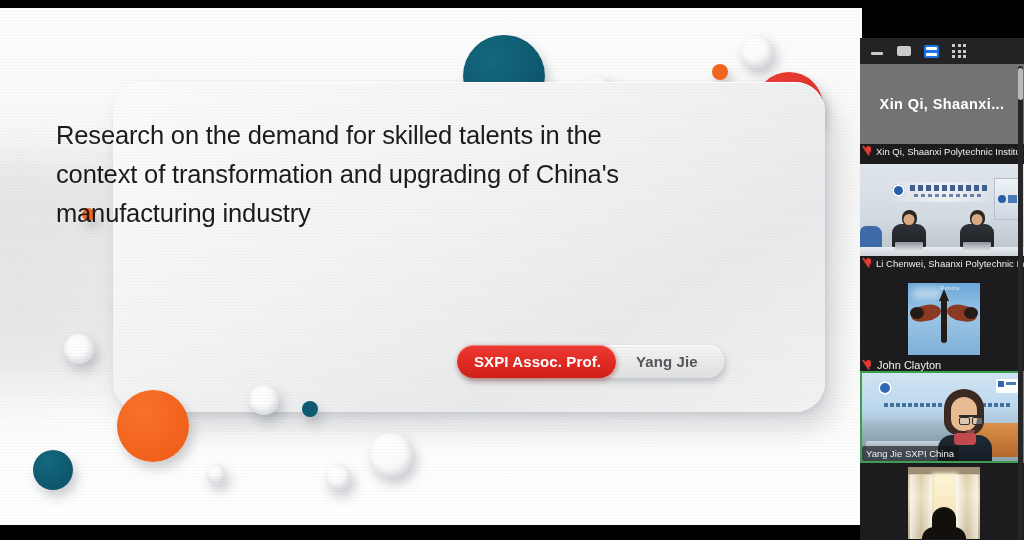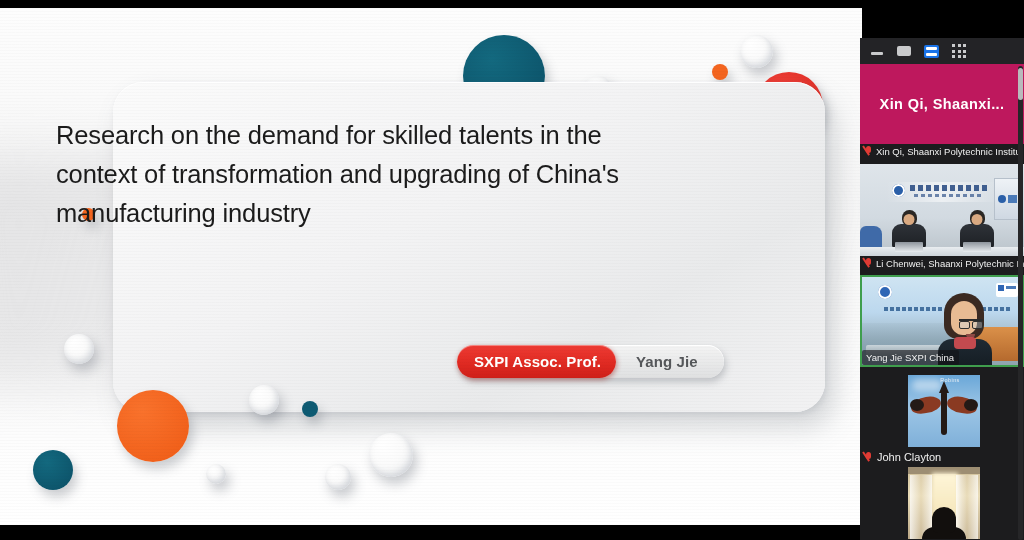--- a/index.html
+++ b/index.html
@@ -85,21 +85,21 @@
   #badge-name{
     display:flex; align-items:center; justify-content:center;
     padding:0 26px 0 20px;
     color:#55575a; font-size:15px; font-weight:700; white-space:nowrap;
     letter-spacing:0.1px;
   }
 
   
   #zoom-panel{
     position:absolute; left:860px; top:38px; width:164px; height:502px;
-    background:#be185d; overflow:hidden;
+    background:#737373; overflow:hidden;
   }
 
   #panel-toolbar{
     position:relative; height:26px; background:#232326;
     display:flex; align-items:center; gap:13px; padding-left:10px;
   }
   .tb-ico{ width:14px; height:12px; position:relative; cursor:pointer; }
   #ico-minimize::before{
     content:""; position:absolute; left:1px; bottom:2px; width:12px; height:3px;
     background:#c9cacc; border-radius:1px;
@@ -358,20 +358,37 @@
       <div class="laptop" id="lap-right"></div>
     </div>
 
     <div class="tile" style="height:19px;">
       <div class="tile-label" style="position:static;">
         <span class="mic-muted"></span>
         <span>Li Chenwei, Shaanxi Polytechnic In</span>
       </div>
     </div>
 
+    <div id="tile-john" class="tile">
+      <div id="john-avatar">
+        <div class="bird-cloud"></div>
+        <div id="john-caption">Robins</div>
+        <div class="bird-cap"></div>
+        <div class="bird-wing l"></div>
+        <div class="bird-wing r"></div>
+        <div class="bird-wtip l"></div>
+        <div class="bird-wtip r"></div>
+        <div class="bird-body"></div>
+      </div>
+      <div id="john-label">
+        <span class="mic-muted"></span>
+        <span>John Clayton</span>
+      </div>
+    </div>
+
     <div id="video-yangjie" class="tile">
       <div class="v2-logo"></div>
       <div class="v2-badge">
           <i></i>
           <b></b>
         </div>
       <div class="v2-txtL"></div>
       <div class="v2-txtR"></div>
       <div class="v2-city"></div>
       <div class="v2-rail"></div>
@@ -383,37 +400,20 @@
           <div class="v2-mouth"></div>
         </div>
         <div class="v2-shoulder"></div>
         <div class="v2-scarf"></div>
       </div>
       <div class="tile-label dark">
         <span>Yang Jie SXPI China</span>
       </div>
     </div>
 
-    <div id="tile-john" class="tile">
-      <div id="john-avatar">
-        <div class="bird-cloud"></div>
-        <div id="john-caption">Robins</div>
-        <div class="bird-cap"></div>
-        <div class="bird-wing l"></div>
-        <div class="bird-wing r"></div>
-        <div class="bird-wtip l"></div>
-        <div class="bird-wtip r"></div>
-        <div class="bird-body"></div>
-      </div>
-      <div id="john-label">
-        <span class="mic-muted"></span>
-        <span>John Clayton</span>
-      </div>
-    </div>
-
     <div id="tile-last" class="tile">
       <div id="last-video">
         <div class="ceiling"></div>
         <div class="win-glow"></div>
         <div class="curtain l"></div>
         <div class="curtain r"></div>
         <div class="silhouette-body"></div>
         <div class="silhouette-head"></div>
       </div>
     </div>

